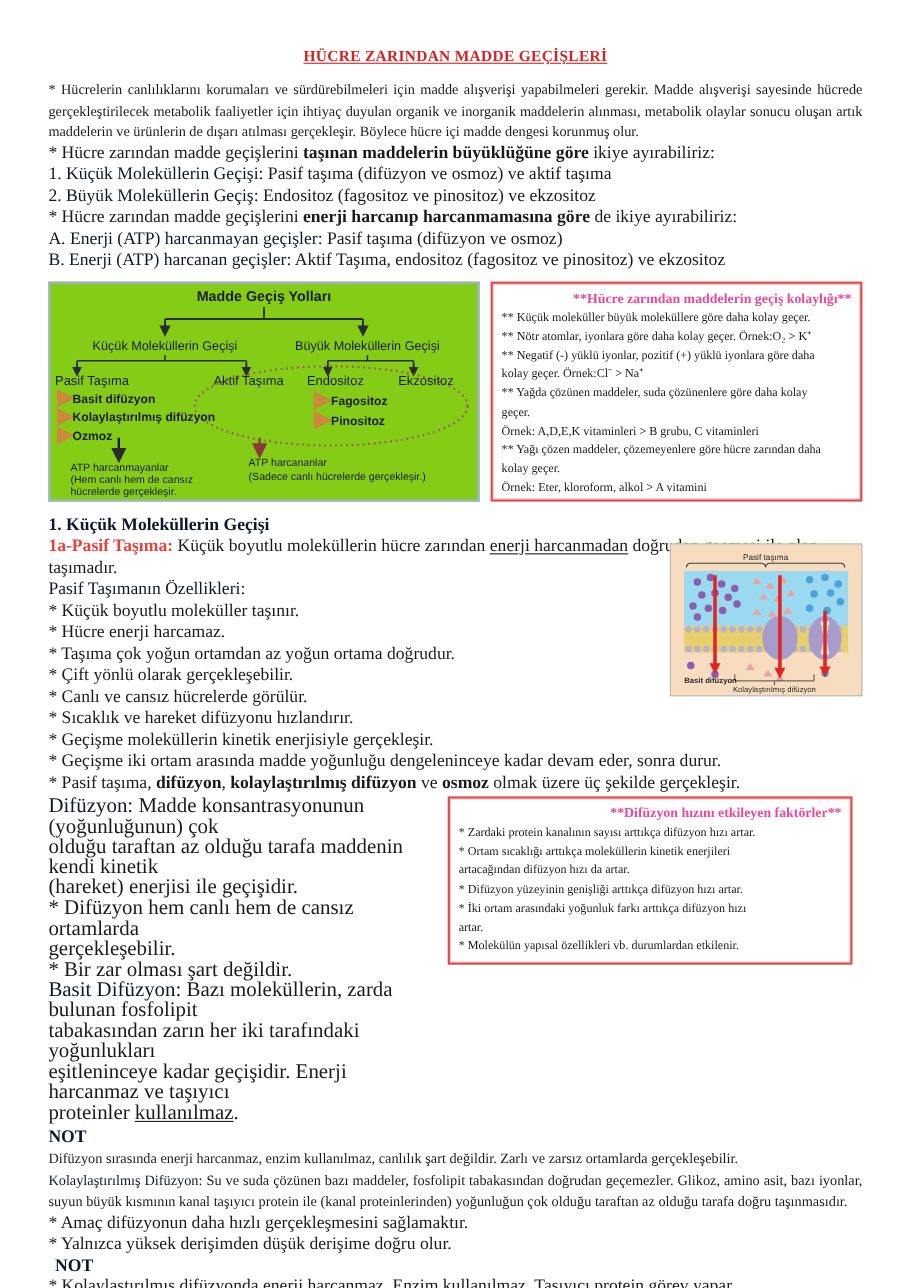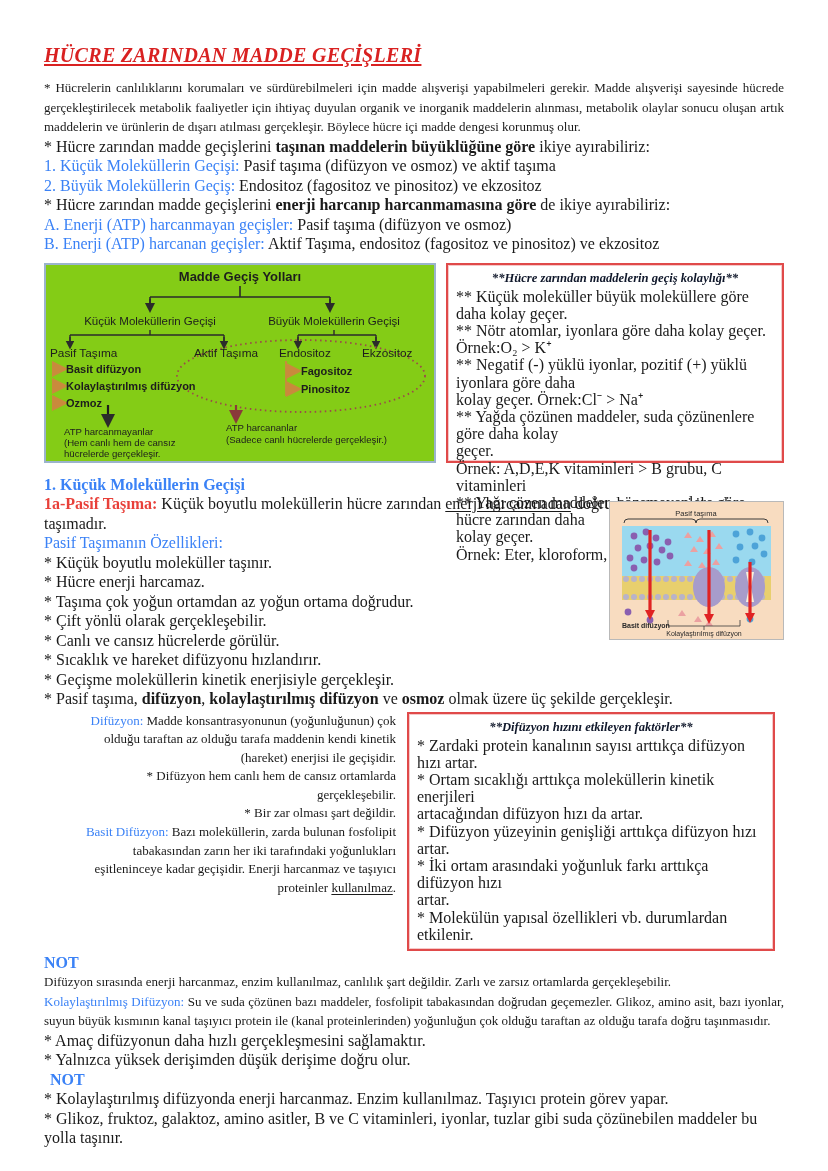--- a/index.html
+++ b/index.html
@@ -24,47 +24,46 @@
   }
   .content {
     position: absolute;
     left: 44px;
     top: 44px;
     width: 740px;
   }
 
   
   .doc-title {
-    text-align: left;
+    text-align: center;
     color: #d92121;
     font-weight: bold;
-    font-size: 20px;
+    font-size: 14px;
     letter-spacing: 0.3px;
     text-decoration: underline;
     text-underline-offset: 2px;
     margin: 0 0 11px 0;
     font-family: "Liberation Serif", serif;
-    font-style: italic;
   }
 
   
   .para {
     font-size: 13px;
     line-height: 19.5px;
     text-align: justify;
     margin: 0;
     color: #1a1a1a;
   }
   .line {
     font-size: 16px;
     line-height: 19.5px;
     margin: 0;
     color: #1a1a1a;
   }
-  .red { color: #3b82f6; }
+  .red { color: #0f172a; }
   .red-strong { color: #e8403a; font-weight: bold; }
   .b { font-weight: bold; }
   .u { text-decoration: underline; text-underline-offset: 1.5px; }
 
   
   .row-diagram {
     display: flex;
     gap: 10px;
     margin-top: 9px;
     align-items: flex-start;
@@ -85,30 +84,29 @@
 
   
   .redbox {
     border: 2px solid #e04a4a;
     box-sizing: border-box;
     padding: 5px 8px 6px 8px;
     background: #ffffff;
     box-shadow: inset 0 0 0 1px #f6c9c9;
   }
   .redbox .rb-title {
-    text-align: center;
-    color: #0f172a;
+    text-align: right;
+    color: #ec4899;
     font-weight: bold;
     font-size: 12.6px;
     line-height: 17px;
     margin-bottom: 1px;
-    font-style: italic;
   }
   .redbox .rb-line {
-    font-size: 16px;
+    font-size: 11px;
     line-height: 17.2px;
     color: #1a1a1a;
   }
   .note-gecis {
     width: 338px;
     height: 200px;
     flex: none;
   }
 
   
@@ -133,23 +131,22 @@
 
   
   .row-dif {
     display: flex;
     gap: 11px;
     align-items: flex-start;
     margin-top: 3px;
   }
   .dif-col { width: 352px; flex: none; }
   .dif-col .line2 {
-    font-size: 13px;
+    font-size: 19px;
     line-height: 18.6px;
-    text-align: right;
   }
   .note-hiz {
     width: 368px;
     flex: none;
   }
 
   .bottom { margin-top: 2px; }
 </style>
 </head>
 <body>
@@ -392,20 +389,21 @@
 
       <div class="line red">Pasif Taşımanın Özellikleri:</div>
 
       <div class="line">* Küçük boyutlu moleküller taşınır.</div>
       <div class="line">* Hücre enerji harcamaz.</div>
       <div class="line">* Taşıma çok yoğun ortamdan az yoğun ortama doğrudur.</div>
       <div class="line">* Çift yönlü olarak gerçekleşebilir.</div>
       <div class="line">* Canlı ve cansız hücrelerde görülür.</div>
       <div class="line">* Sıcaklık ve hareket difüzyonu hızlandırır.</div>
       <div class="line">* Geçişme moleküllerin kinetik enerjisiyle gerçekleşir.</div>
+      <div class="line" style="width:740px">* Geçişme iki ortam arasında madde yoğunluğu dengeleninceye kadar devam eder, sonra durur.</div>
 
       <div class="line" style="width:740px">
         <span>* Pasif taşıma, </span><span class="b">difüzyon</span><span>, </span><span class="b">kolaylaştırılmış difüzyon</span><span> ve </span><span class="b">osmoz</span><span> olmak üzere üç şekilde gerçekleşir.</span>
       </div>
     </div>
   </div>
 
   <div class="row-dif">
     <div class="dif-col">
       <div class="line2">

